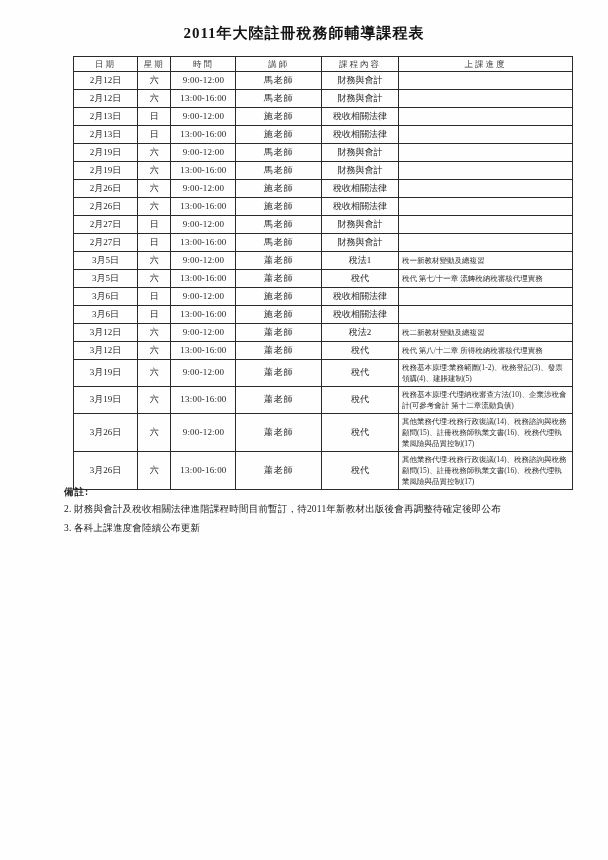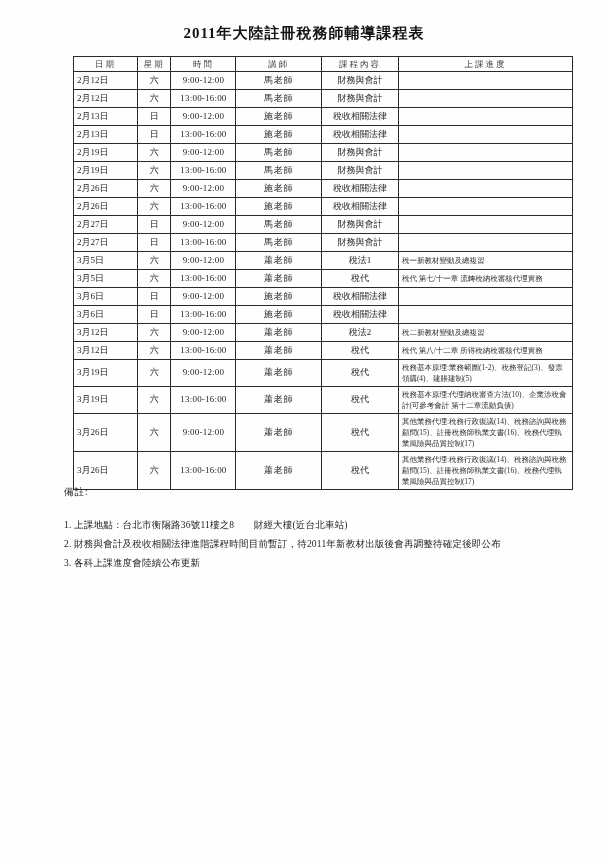--- a/index.html
+++ b/index.html
@@ -48,43 +48,43 @@
     text-align:center;
     letter-spacing:2px;
   }
   .schedule td { height:13px; }
   .col-date     { width:55px; }
   .col-day      { width:29px; }
   .col-time     { width:56px; }
   .col-teacher  { width:74px; }
   .col-course   { width:66px; }
   .col-progress { width:150px; }
-  td.cell-date    { text-align:left; }
+  td.cell-date    { text-align:center; }
   td.cell-day     { text-align:center; }
   td.cell-time    { text-align:center; letter-spacing:0.2px; }
   td.cell-teacher { text-align:center; letter-spacing:1px; }
   td.cell-course  { text-align:center; }
   td.cell-progress {
     text-align:left;
     font-size:7.5px;
     line-height:11px;
     padding:2px 3px;
     color:#2e2e2e;
     word-break:break-all;
   }
   .notes {
     position:absolute;
     left:64px; top:486px;
     width:500px;
     font-size:9.5px;
     color:#222;
   }
   .notes-label {
-    font-weight:normal;
-    margin-bottom:20px;
+    font-weight:bold;
+    margin-bottom:4px;
     letter-spacing:1px;
   }
   .note-line {
     margin-bottom:7px;
     line-height:12px;
     white-space:nowrap;
     letter-spacing:0.2px;
   }
 </style>
 </head>
@@ -273,19 +273,18 @@
           <td class="cell-teacher">蕭老師</td>
           <td class="cell-course">稅代</td>
           <td class="cell-progress">其他業務代理:稅務行政復議(14)、稅務諮詢與稅務顧問(15)、註冊稅務師執業文書(16)、稅務代理執業風險與品質控制(17)</td>
         </tr>
       </tbody>
   </table>
 
   <div class="notes">
     <div class="notes-label">備註:</div>
     <div>
-        <div class="note-line">1. 上課地點：台北市衡陽路36號11樓之8　　財經大樓(近台北車站)</div>
         <div class="note-line">2. 財務與會計及稅收相關法律進階課程時間目前暫訂，待2011年新教材出版後會再調整待確定後即公布</div>
         <div class="note-line">3. 各科上課進度會陸續公布更新</div>
       </div>
   </div>
 
 </div>
 
 </body></html>

